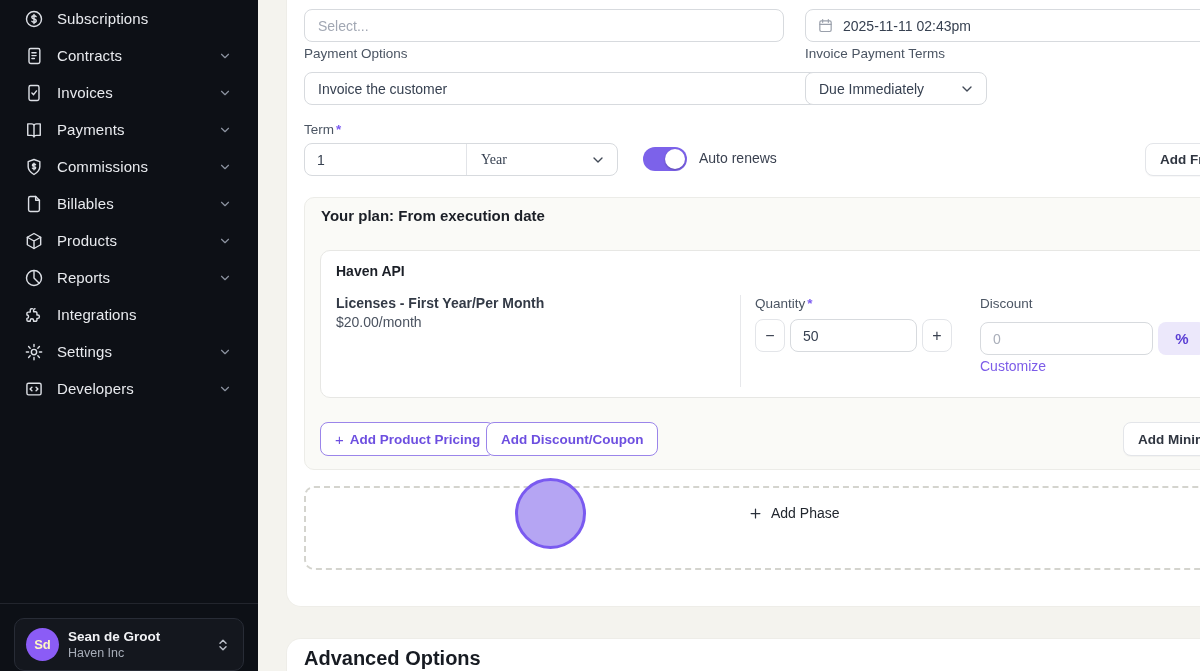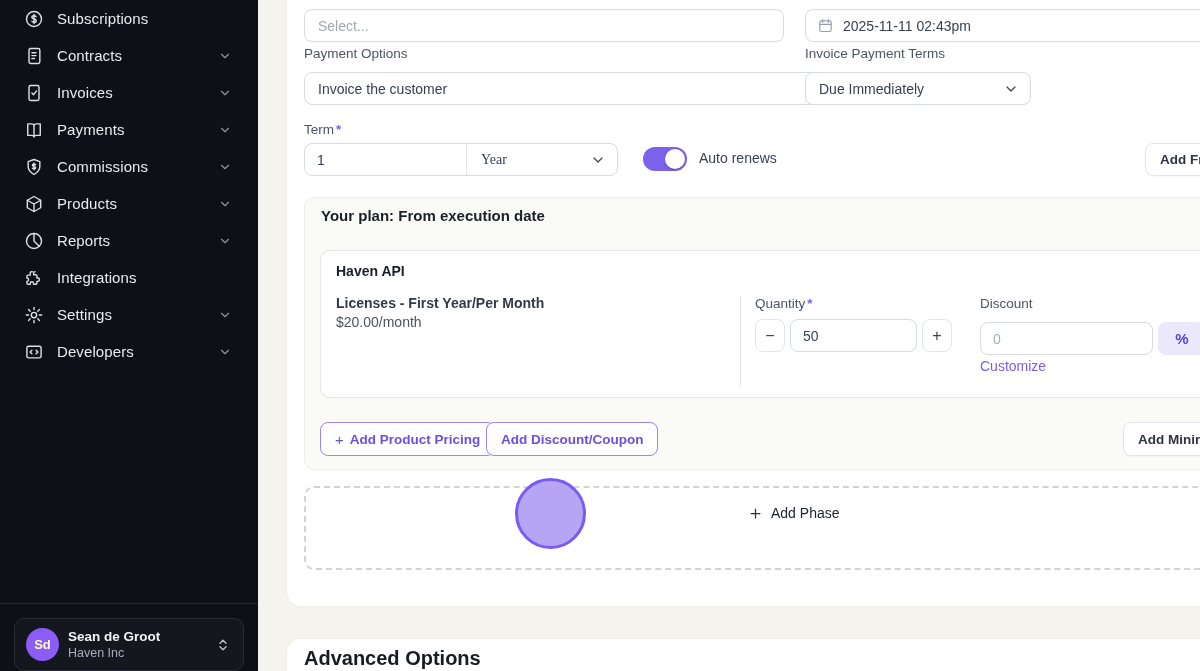--- a/index.html
+++ b/index.html
@@ -199,20 +199,34 @@
             </svg>
         </span>
         <span class="nav-label">Commissions</span>
         <span class="nav-chevron">
             <svg viewBox="0 0 24 24">
               <polyline points="6 9 12 15 18 9"></polyline>
             </svg>
           </span>
       </div>
 
+      <div class="nav-item">
+        <span class="nav-icon">
+          <svg viewBox="0 0 24 24">
+              <path d="M14 3H7.5a2 2 0 0 0-2 2v14a2 2 0 0 0 2 2h9a2 2 0 0 0 2-2V7.5z"></path>
+              <path d="M14 3v4.5h4.5"></path>
+            </svg>
+        </span>
+        <span class="nav-label">Billables</span>
+        <span class="nav-chevron">
+            <svg viewBox="0 0 24 24">
+              <polyline points="6 9 12 15 18 9"></polyline>
+            </svg>
+          </span>
+      </div>
 
       <div class="nav-item">
         <span class="nav-icon">
           <svg viewBox="0 0 24 24">
               <path d="M12 3l8 4.5v9L12 21l-8-4.5v-9z"></path>
               <path d="M12 12l8-4.5M12 12L4 7.5M12 12v9"></path>
             </svg>
         </span>
         <span class="nav-label">Products</span>
         <span class="nav-chevron">
@@ -321,21 +335,21 @@
       <div class="control" style="left:17px; top:88px; width:544px;">
         <span class="sel-text">Invoice the customer</span>
         <span class="sel-chevron">
             <svg viewBox="0 0 24 24">
               <polyline points="6 9 12 15 18 9"></polyline>
             </svg>
           </span>
       </div>
 
       <label class="field-label" style="left:518px; top:62px;">Invoice Payment Terms</label>
-      <div class="control" style="left:518px; top:88px; width:226px;justify-content:center;">
+      <div class="control" style="left:518px; top:88px; width:182px;justify-content:center;">
         <span class="sel-text">Due Immediately</span>
         <span class="sel-chevron">
             <svg viewBox="0 0 24 24">
               <polyline points="6 9 12 15 18 9"></polyline>
             </svg>
           </span>
       </div>
 
       <label class="field-label" style="left:17px; top:138px;">
         <span>Term</span><span class="req">*</span>

